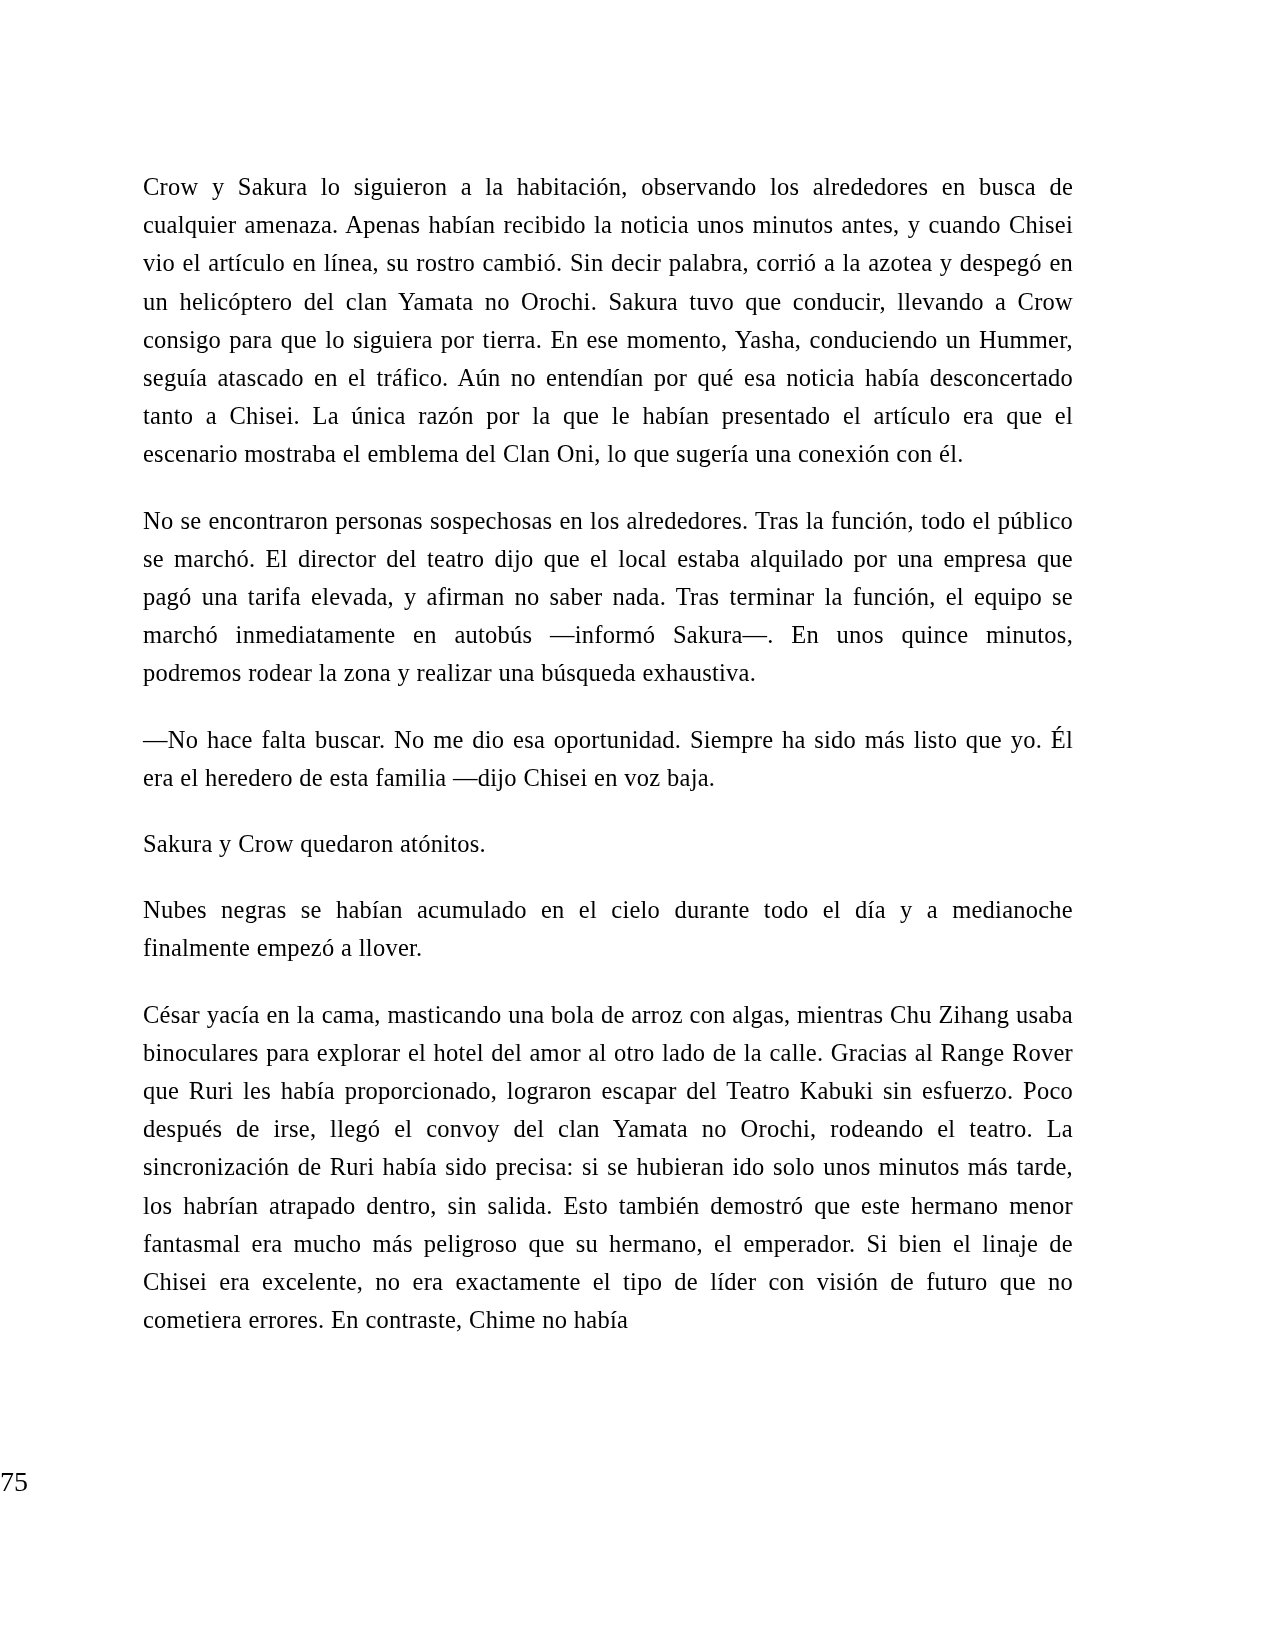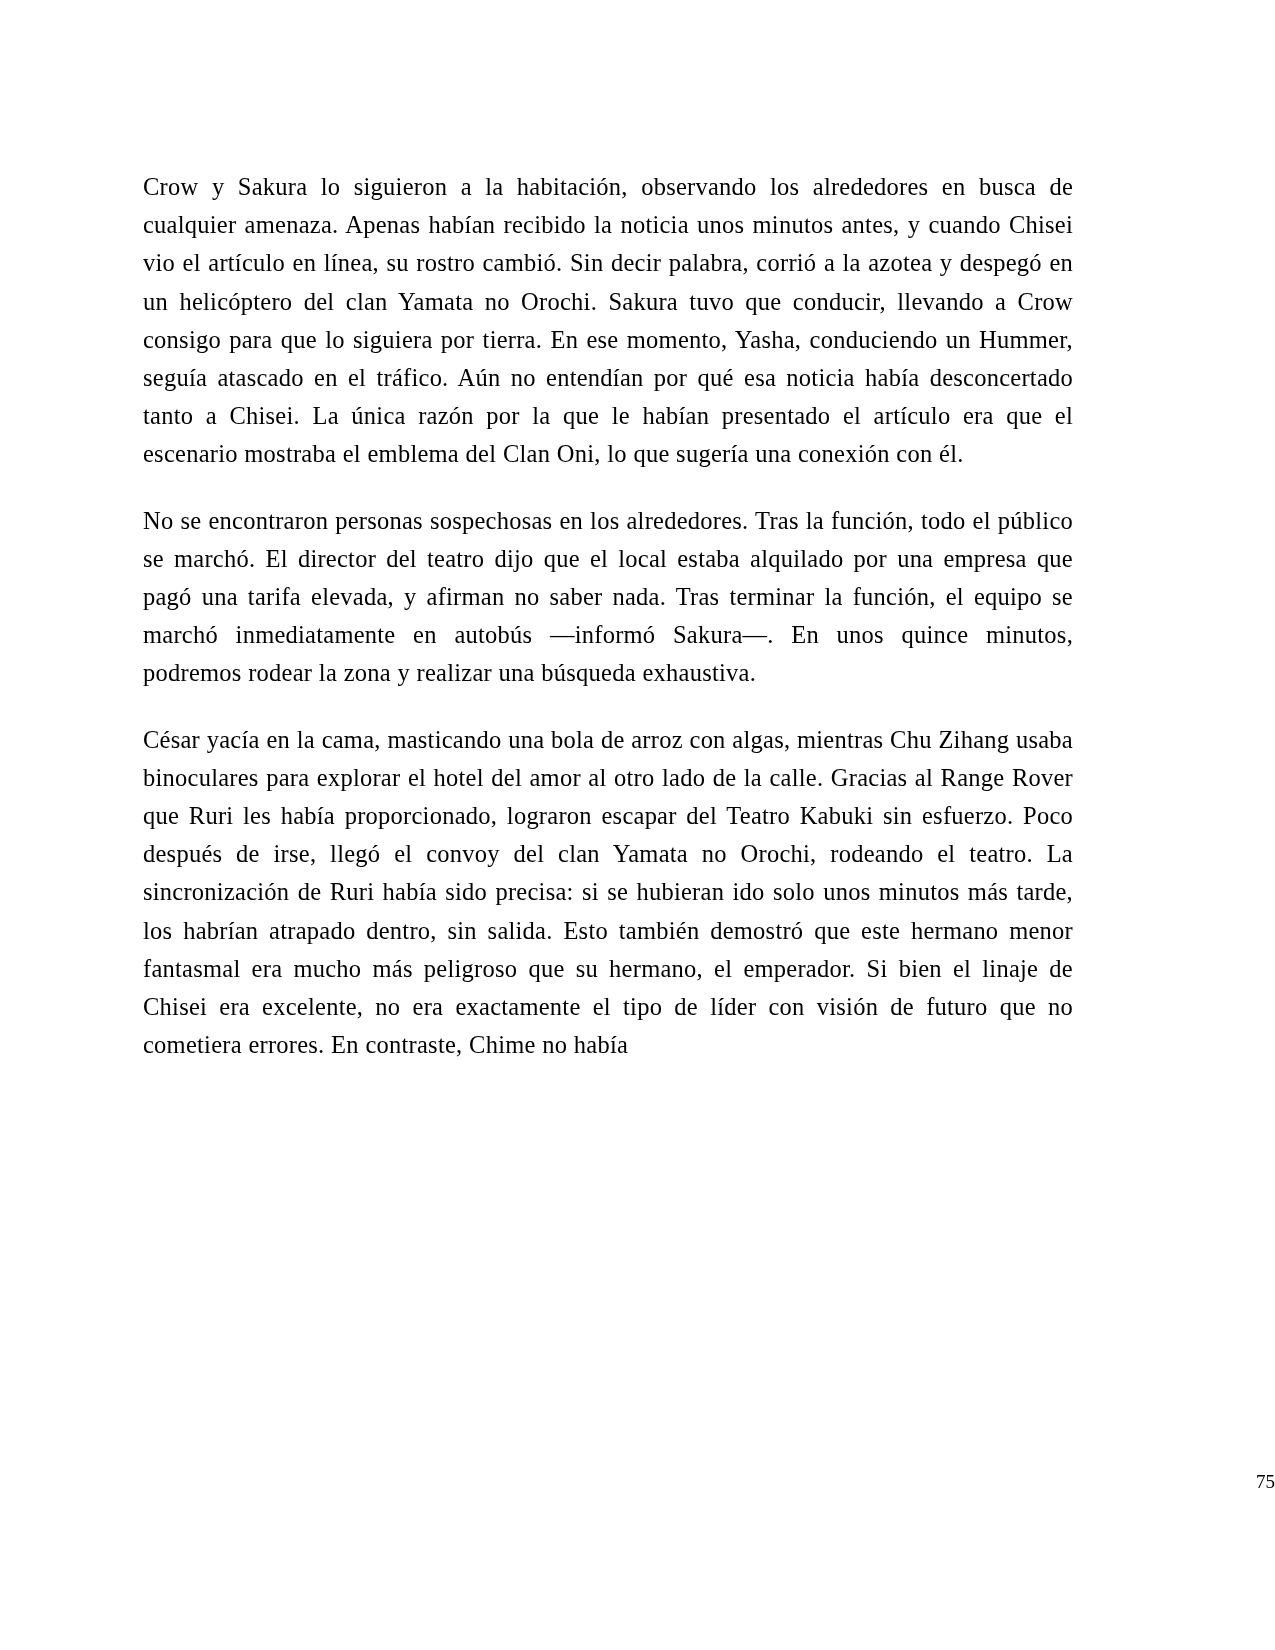--- a/index.html
+++ b/index.html
@@ -35,32 +35,35 @@
     -webkit-hyphens: none;
   }
   .para:last-child {
     margin-bottom: 16px;
   }
   .page-number {
     position: absolute;
     left: 0;
     right: 0;
     top: 1470px;
-    text-align: right;
-    font-size: 19px;
+    text-align: left;
+    font-size: 28px;
     line-height: 24px;
     font-family: "Liberation Serif", "DejaVu Serif", serif;
   }
 </style>
 </head>
 <body>
 
 <div class="page">
 
   <div class="text-column">
     <p class="para">Crow y Sakura lo siguieron a la habitación, observando los alrededores en busca de cualquier amenaza. Apenas habían recibido la noticia unos minutos antes, y cuando Chisei vio el artículo en línea, su rostro cambió. Sin decir palabra, corrió a la azotea y despegó en un helicóptero del clan Yamata no Orochi. Sakura tuvo que conducir, llevando a Crow consigo para que lo siguiera por tierra. En ese momento, Yasha, conduciendo un Hummer, seguía atascado en el tráfico. Aún no entendían por qué esa noticia había desconcertado tanto a Chisei. La única razón por la que le habían presentado el artículo era que el escenario mostraba el emblema del Clan Oni, lo que sugería una conexión con él.</p>
     <p class="para">No se encontraron personas sospechosas en los alrededores. Tras la función, todo el público se marchó. El director del teatro dijo que el local estaba alquilado por una empresa que pagó una tarifa elevada, y afirman no saber nada. Tras terminar la función, el equipo se marchó inmediatamente en autobús —informó Sakura—. En unos quince minutos, podremos rodear la zona y realizar una búsqueda exhaustiva.</p>
+    <p class="para">—No hace falta buscar. No me dio esa oportunidad. Siempre ha sido más listo que yo. Él era el heredero de esta familia —dijo Chisei en voz baja.</p>
+    <p class="para">Sakura y Crow quedaron atónitos.</p>
+    <p class="para">Nubes negras se habían acumulado en el cielo durante todo el día y a medianoche finalmente empezó a llover.</p>
     <p class="para">César yacía en la cama, masticando una bola de arroz con algas, mientras Chu Zihang usaba binoculares para explorar el hotel del amor al otro lado de la calle. Gracias al Range Rover que Ruri les había proporcionado, lograron escapar del Teatro Kabuki sin esfuerzo. Poco después de irse, llegó el convoy del clan Yamata no Orochi, rodeando el teatro. La sincronización de Ruri había sido precisa: si se hubieran ido solo unos minutos más tarde, los habrían atrapado dentro, sin salida. Esto también demostró que este hermano menor fantasmal era mucho más peligroso que su hermano, el emperador. Si bien el linaje de Chisei era excelente, no era exactamente el tipo de líder con visión de futuro que no cometiera errores. En contraste, Chime no había</p>
   </div>
 
   <div class="page-number">75</div>
 
 </div>
 
 </body></html>

